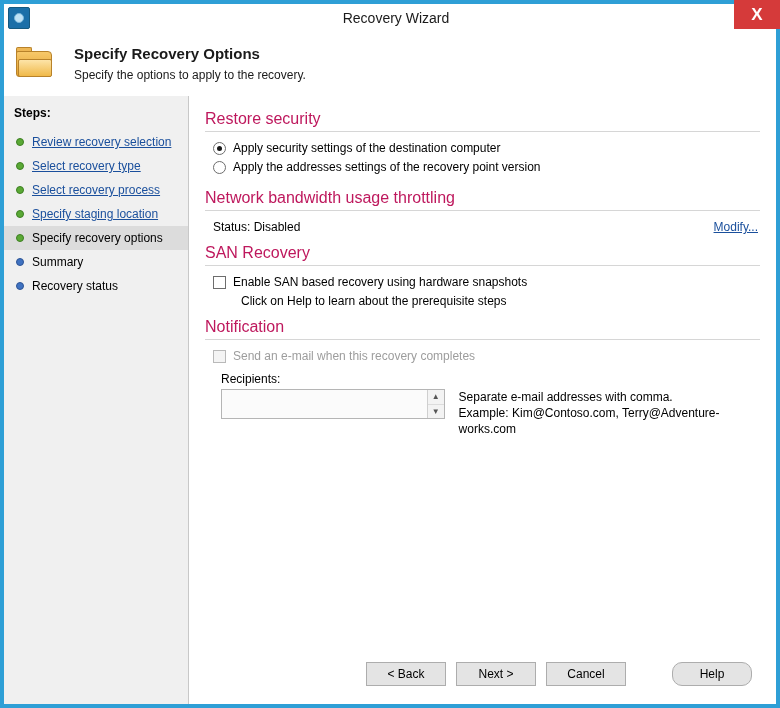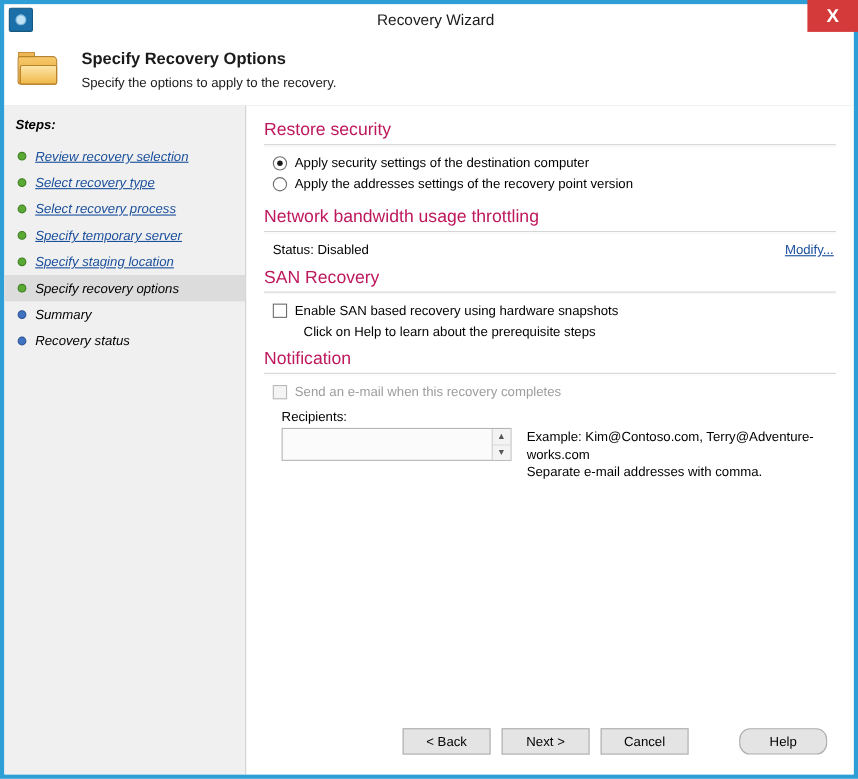--- a/index.html
+++ b/index.html
@@ -141,27 +141,26 @@
   .body {
     position: absolute;
     left: 0;
     top: 92px;
     right: 0;
     bottom: 0;
     display: flex;
   }
 
   .sidebar {
-    width: 220px;
+    width: 185px;
     background: #f0f0f0;
     border-right: 1px solid #c8c8c8;
     box-sizing: border-box;
     padding: 10px 0 0 0;
     position: relative;
-    font-style: italic;
   }
   .steps-title {
     font-weight: bold;
     font-size: 12px;
     padding: 0 0 10px 10px;
   }
   .step {
     position: relative;
     padding: 5px 6px 5px 28px;
     font-size: 12px;
@@ -389,24 +388,20 @@
       <div class="step link">
         <span class="bullet done"></span>
         <span>Select recovery type</span>
       </div>
       <div class="step link">
         <span class="bullet done"></span>
         <span>Select recovery process</span>
       </div>
       <div class="step link">
         <span class="bullet done"></span>
-        <span>Specify temporary server</span>
-      </div>
-      <div class="step link">
-        <span class="bullet done"></span>
         <span>Specify staging location</span>
       </div>
       <div class="step current selected">
         <span class="bullet done"></span>
         <span>Specify recovery options</span>
       </div>
       <div class="step future">
         <span class="bullet pending"></span>
         <span>Summary</span>
       </div>
@@ -467,22 +462,22 @@
             </div>
             <div class="recipients-label">Recipients:</div>
             <div class="recip-row">
               <div class="recip-input">
                 <div class="spin">
                   <div>▲</div>
                   <div>▼</div>
                 </div>
               </div>
               <div class="recip-help">
+                <div>Separate e-mail addresses with comma.</div>
                 <div>Example: Kim@Contoso.com, Terry@Adventure-works.com</div>
-                <div>Separate e-mail addresses with comma.</div>
               </div>
             </div>
           </div>
         </fieldset>
 
       </div>
 
       <div class="footer">
         <div class="btn" id="btn-back">&lt; Back</div>
         <div class="btn" id="btn-next">Next &gt;</div>

